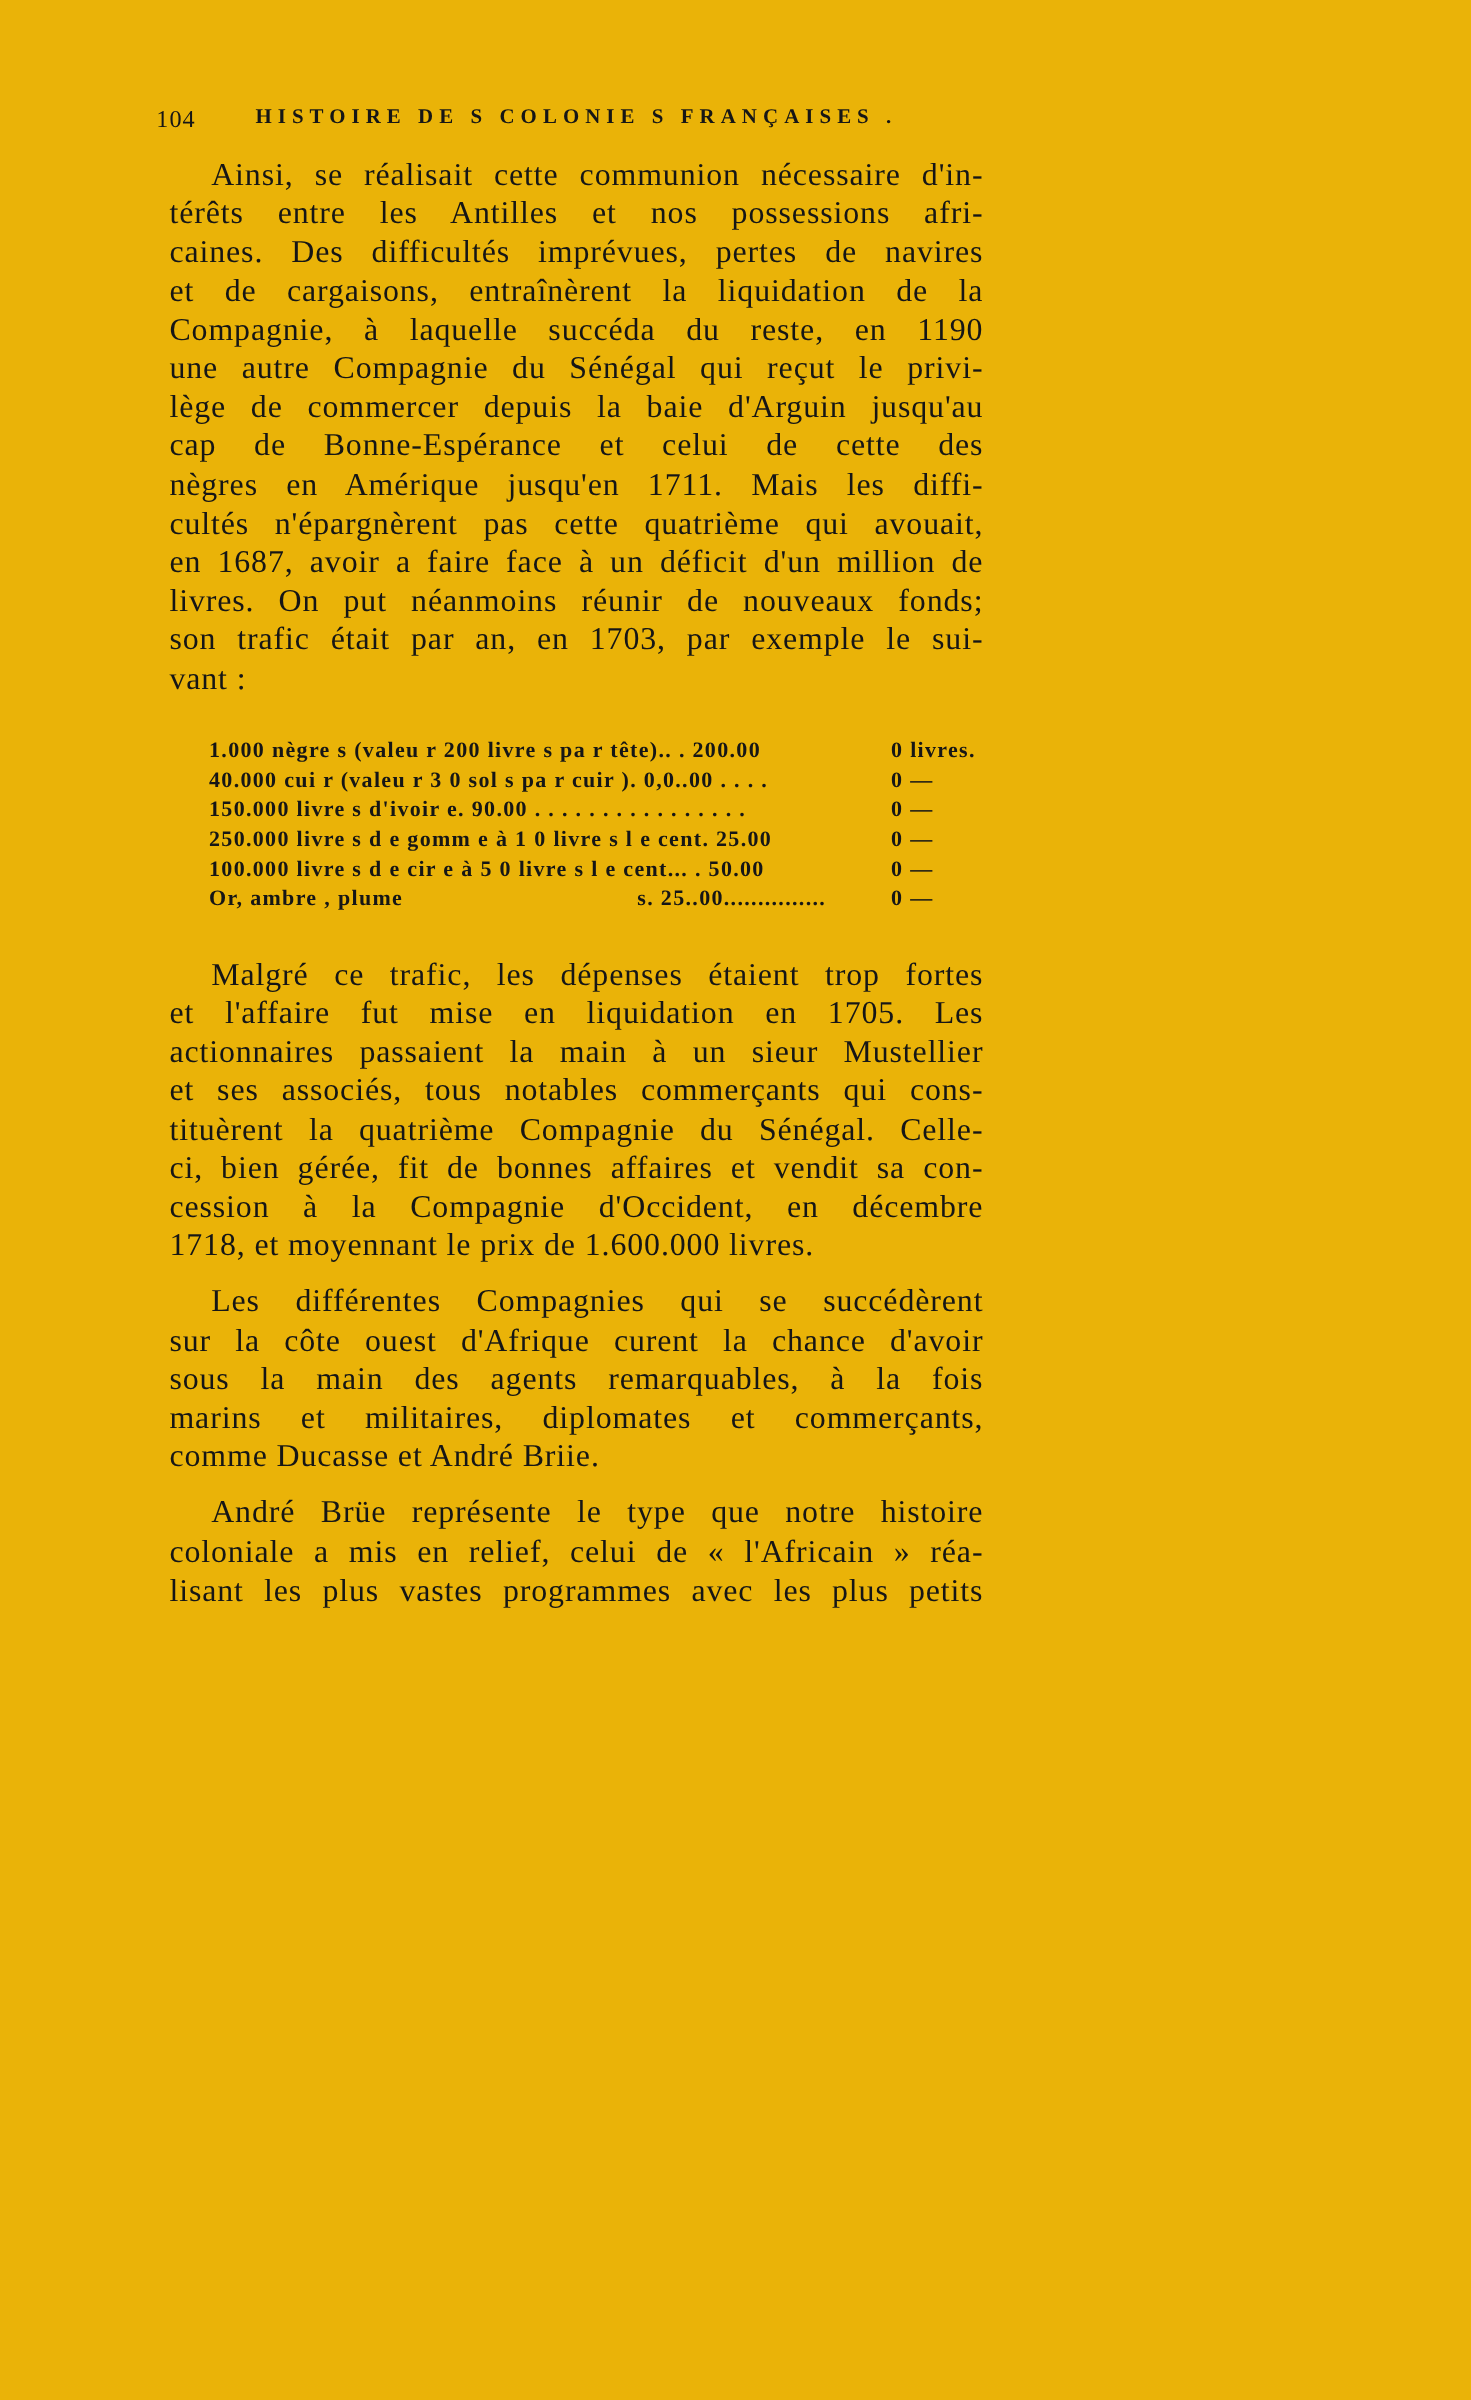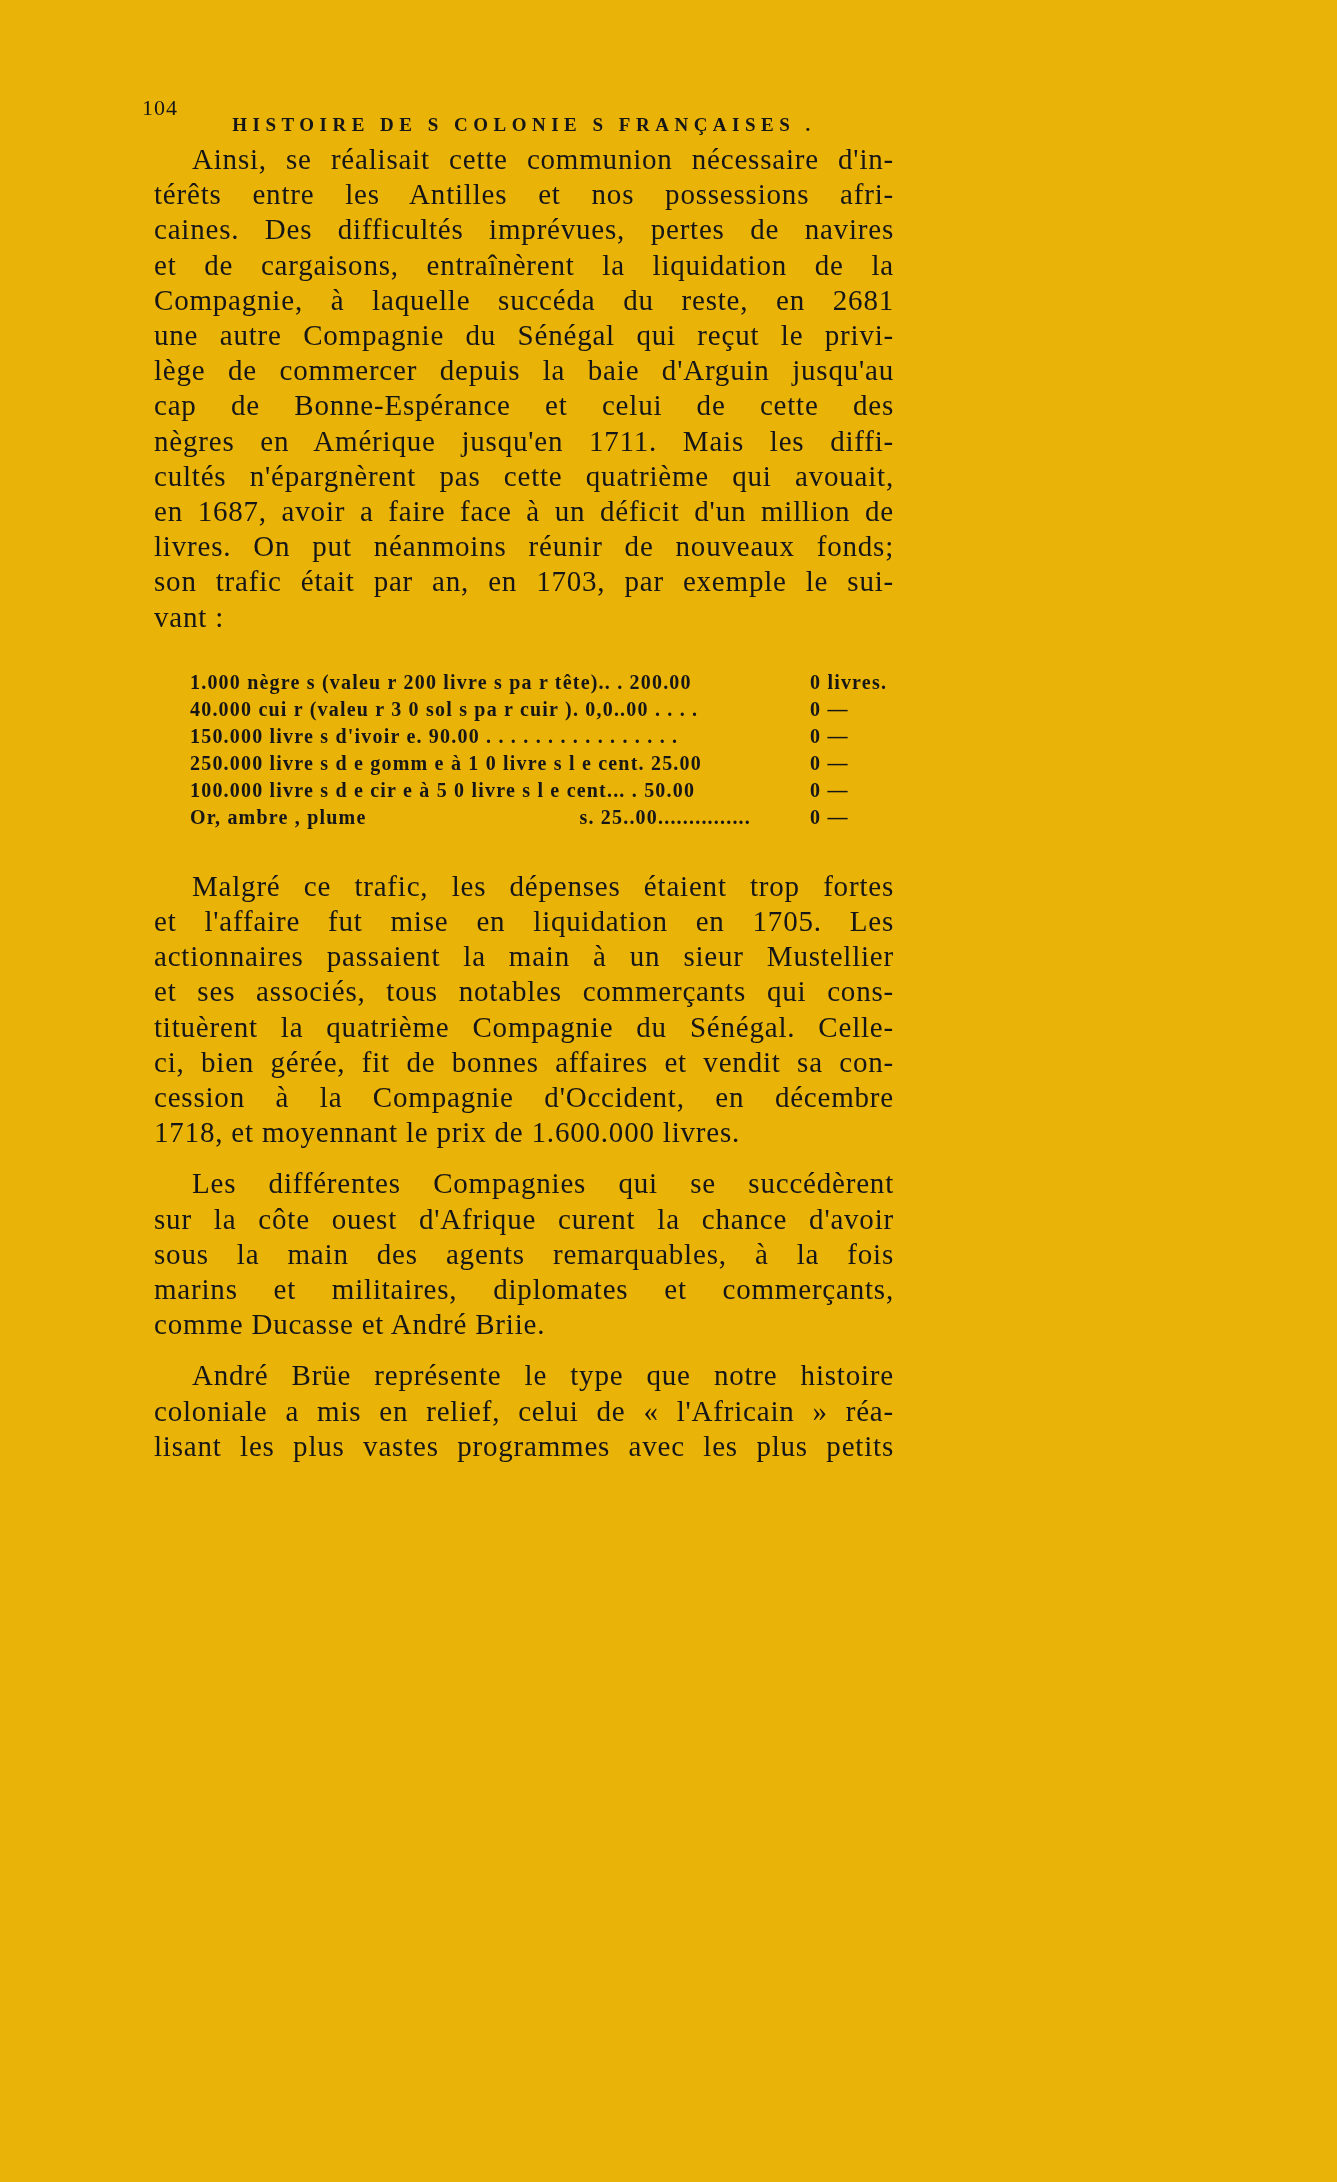--- a/index.html
+++ b/index.html
@@ -24,21 +24,21 @@
   .header {
     position: relative;
     height: 34px;
     margin-bottom: 16px;
   }
   .pagenum {
     position: absolute; left: 4px; top: 3px;
     font-size: 22px; letter-spacing: 1px;
   }
   .running-title {
-    position: absolute; left: 0; right: 0; top: 22px;
+    position: absolute; left: 0; right: 0; top: 4px;
     text-align: center;
     font-size: 19px;
     font-weight: bold;
     letter-spacing: 5.5px;
     white-space: nowrap;
   }
   .paragraph { margin: 16px; }
   .line {
     font-size: 29px;
     line-height: 35.2px;
@@ -83,21 +83,21 @@
     <div class="header">
       <span class="pagenum">104</span>
       <span class="running-title">HISTOIRE DE S COLONIE S FRANÇAISES .</span>
     </div>
     <div id="page-body">
         <div class="paragraph">
           <div class="line first">Ainsi, se réalisait cette communion nécessaire d'in-</div>
           <div class="line">térêts entre les Antilles et nos possessions afri-</div>
           <div class="line">caines. Des difficultés imprévues, pertes de navires</div>
           <div class="line">et de cargaisons, entraînèrent la liquidation de la</div>
-          <div class="line">Compagnie, à laquelle succéda du reste, en 2681</div>
+          <div class="line">Compagnie, à laquelle succéda du reste, en 1190</div>
           <div class="line">une autre Compagnie du Sénégal qui reçut le privi-</div>
           <div class="line">lège de commercer depuis la baie d'Arguin jusqu'au</div>
           <div class="line">cap de Bonne-Espérance et celui de cette des</div>
           <div class="line">nègres en Amérique jusqu'en 1711. Mais les diffi-</div>
           <div class="line">cultés n'épargnèrent pas cette quatrième qui avouait,</div>
           <div class="line">en 1687, avoir a faire face à un déficit d'un million de</div>
           <div class="line">livres. On put néanmoins réunir de nouveaux fonds;</div>
           <div class="line">son trafic était par an, en 1703, par exemple le sui-</div>
           <div class="line lastline">vant :</div>
         </div>

